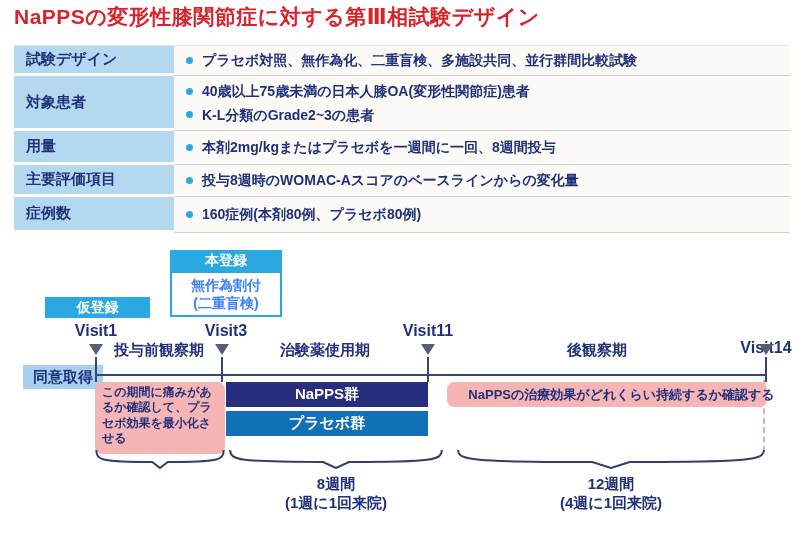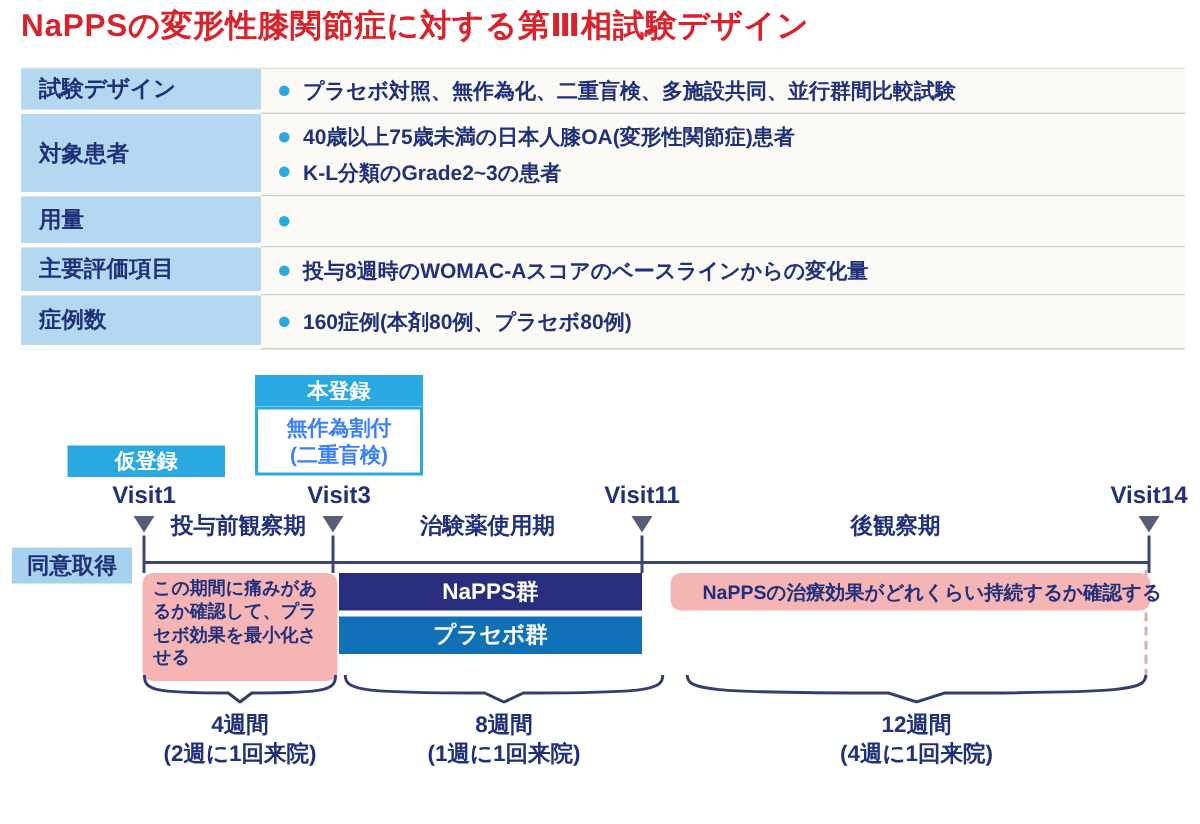--- a/index.html
+++ b/index.html
@@ -23,21 +23,21 @@
             display:flex;align-items:center;justify-content:center;}
   .rand-box{position:absolute;left:170px;top:271px;width:112px;height:46px;background:#fff;
             border:2px solid #2aa9e1;box-sizing:border-box;color:#3b82f6;font-size:14px;
             display:flex;align-items:center;justify-content:center;text-align:center;
             white-space:pre-line;line-height:1.3;}
   .visit-label{position:absolute;top:322px;transform:translateX(-50%);color:#203179;font-size:16px;}
   .tri-down{position:absolute;top:344px;transform:translateX(-50%);width:0;height:0;
             border-left:7px solid transparent;border-right:7px solid transparent;
             border-top:11px solid #565d74;}
   .phase-label{position:absolute;top:341px;transform:translateX(-50%);color:#203179;font-size:15px;white-space:nowrap;}
-  .consent{position:absolute;left:8px;top:365px;width:80px;height:24px;background:#a6d2f0;
+  .consent{position:absolute;left:23px;top:365px;width:80px;height:24px;background:#a6d2f0;
            color:#203179;font-size:15px;display:flex;align-items:center;justify-content:center;}
   .tl-line{position:absolute;left:96px;top:374px;width:670px;height:2px;background:#3a4670;}
   .tl-tick{position:absolute;top:357px;width:2px;height:25px;background:#3a4670;transform:translateX(-50%);}
   .dash-v{position:absolute;left:763px;top:380px;height:72px;width:0;border-left:2px dashed #d4b0b0;}
   .pink-note{position:absolute;background:#f4b5b4;color:#22307c;border-radius:7px;box-sizing:border-box;padding-left:29px;}
   .pink-left{left:95px;top:382px;width:130px;height:72px;font-size:12px;line-height:1.28;
              padding:3px 7px;}
   .pink-right{left:447px;top:382px;width:320px;height:25px;font-size:13px;
               display:flex;align-items:center;justify-content:center;white-space:nowrap;}
   .arm-bar{position:absolute;left:226px;width:202px;height:25px;color:#fff;font-size:15px;
@@ -88,20 +88,21 @@
           <span>K-L分類のGrade2~3の患者</span>
         </div>
       </div>
     </div>
 
     <div class="spec-row" style="height:34px;">
       <div class="spec-label">用量</div>
       <div class="spec-items">
         <div class="bullet-line">
           <span class="bullet-dot"></span>
+          <span>本剤2mg/kgまたはプラセボを一週間に一回、8週間投与</span>
         </div>
       </div>
     </div>
 
     <div class="spec-row" style="height:32px;">
       <div class="spec-label">主要評価項目</div>
       <div class="spec-items">
         <div class="bullet-line">
           <span class="bullet-dot"></span>
           <span>投与8週時のWOMAC-Aスコアのベースラインからの変化量</span>
@@ -122,21 +123,21 @@
 
   <div class="cyan-box" style="left:45px;top:297px;width:105px;height:21px;">仮登録</div>
 
   <div class="cyan-box" style="left:170px;top:250px;width:112px;height:21px;">本登録</div>
   <div class="rand-box" style="white-space: pre-line;">無作為割付
 (二重盲検)</div>
 
   <div class="visit-label" style="left:96px;text-align:center;">Visit1</div>
   <div class="visit-label" style="left:226px;">Visit3</div>
   <div class="visit-label" style="left:428px;">Visit11</div>
-  <div class="visit-label" style="left:766px;">Visit14</div>
+  <div class="visit-label" style="left:766px;margin-top:17px;">Visit14</div>
 
   <div class="tri-down" style="left:96px;"></div>
   <div class="tri-down" style="left:222px;"></div>
   <div class="tri-down" style="left:428px;"></div>
   <div class="tri-down" style="left:766px;"></div>
 
   <div class="phase-label" style="left:159px;">投与前観察期</div>
   <div class="phase-label" style="left:325px;">治験薬使用期</div>
   <div class="phase-label" style="left:597px;">後観察期</div>
 
@@ -164,21 +165,19 @@
     <svg viewBox="0 0 100 20" preserveAspectRatio="none">
       <path d="M1,1 C1,11 5,13 44,13 L50,19 L56,13 C95,13 99,11 99,1" fill="none" stroke="#343d6c" stroke-width="2" vector-effect="non-scaling-stroke"></path>
     </svg>
   </div>
   <div class="brace" style="left:455px;width:312px;">
     <svg viewBox="0 0 100 20" preserveAspectRatio="none">
       <path d="M1,1 C1,11 5,13 44,13 L50,19 L56,13 C95,13 99,11 99,1" fill="none" stroke="#343d6c" stroke-width="2" vector-effect="non-scaling-stroke"></path>
     </svg>
   </div>
 
-  <div class="period-label" style="left: 160px; white-space: pre-line;">4週間
-(2週に1回来院)</div>
   <div class="period-label" style="left: 336px; white-space: pre-line;">8週間
 (1週に1回来院)</div>
   <div class="period-label" style="left: 611px; white-space: pre-line;">12週間
 (4週に1回来院)</div>
 
 
 </div>
 
 </body></html>

